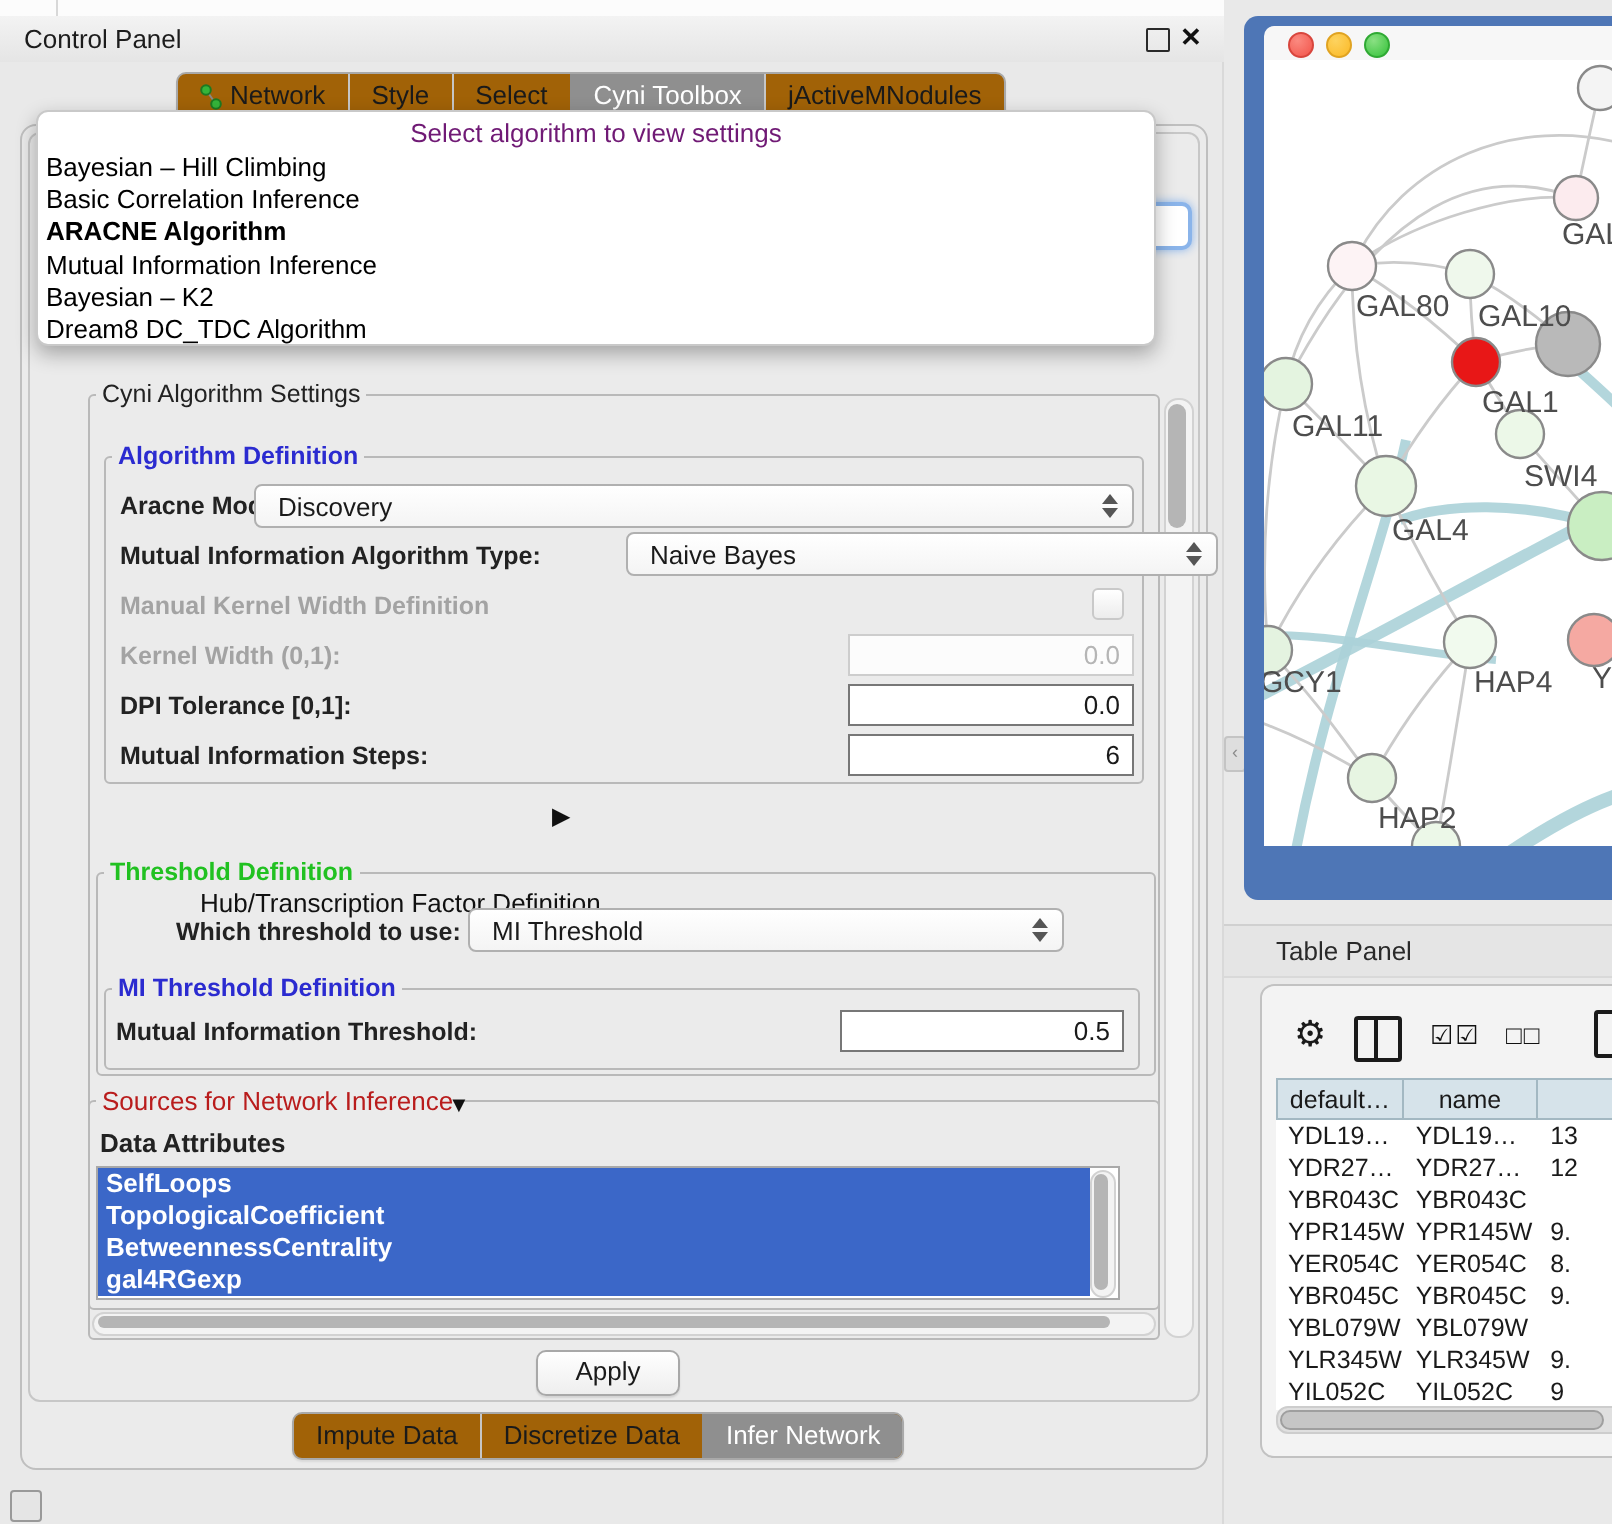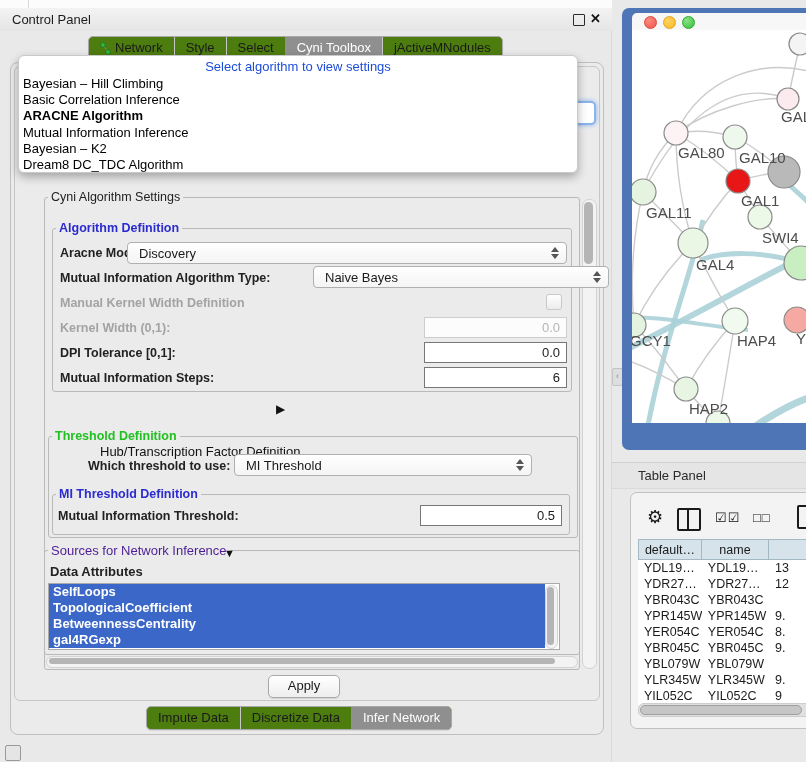--- a/index.html
+++ b/index.html
@@ -10,39 +10,39 @@
   .topstrip{left:0;top:0;width:612px;height:8px;background:#fcfcfc;border-bottom:1px solid #cfcfcf;}
   .topstrip .vline{position:absolute;left:28px;top:0;width:1px;height:8px;background:#d8d8d8;}
   
   .cp-titlebar{left:0;top:8px;width:612px;height:23px;background:linear-gradient(#f3f3f3,#e5e5e5);
                border-bottom:1px solid #c9c9c9;}
   .cp-title{position:absolute;left:12px;top:4px;font-size:13px;color:#1c1c1c;}
   .float-btn{position:absolute;left:573px;top:6px;width:10px;height:10px;border:1.5px solid #2a2a2a;border-radius:1px;}
   .close-btn{position:absolute;left:590px;top:3px;font-size:13px;font-weight:bold;color:#111;}
   .cp-bg{left:0;top:31px;width:611px;height:731px;background:#e9e9e9;border-right:1px solid #d9d9d9;}
   
-  .seg{display:inline-flex;border:1px solid #a9a9a9;border-radius:5px;background:#4d7c0f;overflow:hidden;
+  .seg{display:inline-flex;border:1px solid #a9a9a9;border-radius:5px;background:#a16207;overflow:hidden;
        font-size:13px;height:22px;line-height:22px;box-shadow:0 1px 1px rgba(0,0,0,.08);}
   .seg .segitem{padding:0 11px;white-space:nowrap;border-left:1px solid #c6c6c6;display:flex;align-items:center;gap:4px;}
   .seg .segitem:first-child{border-left:none;}
   .seg .segitem.sel{background:#8f8f8f;color:#fff;border-left-color:#8f8f8f;}
   
   .panelbox{border:1px solid #bfbfbf;border-radius:8px;background:#ebebeb;}
   .panelbox2{border:1px solid #c7c7c7;border-radius:6px;background:#ebebeb;}
   .groupbox{border:1px solid #b9b9b9;border-radius:3px;}
   .gtitle{position:absolute;background:#ebebeb;padding:0 3px;font-size:12.5px;white-space:nowrap;}
   .gtitle.blue{color:#2b2bd0;font-weight:bold;}
   .gtitle.green{color:#21c121;font-weight:bold;}
   .lbl{font-size:12.5px;font-weight:bold;color:#222;white-space:nowrap;}
   .lbl.dis{color:#a3a3a3;}
   .plain{font-size:13px;color:#111;white-space:nowrap;margin-top:44px;}
   
   .popup{left:18px;top:55px;width:560px;height:118px;background:#fff;border:1px solid #c9c9c9;border-radius:6px;
          box-shadow:0 4px 10px rgba(0,0,0,.3);z-index:5;padding-top:3px;box-sizing:border-box;}
-  .popup .ph{height:17px;text-align:center;color:#1d4ed8;font-size:13px;}
+  .popup .ph{height:17px;text-align:center;color:#701a75;font-size:13px;}
   .popup .popup-item{height:16.2px;line-height:16.2px;padding-left:4px;font-size:13px;color:#000;}
   .popup .popup-item.bold{font-weight:bold;}
   
   .ghost-combo{left:68px;top:162px;width:502px;height:24px;border:1px solid #b6b6b6;border-radius:12px;
                background:#f7f7f7;z-index:1;font-size:13px;color:#b3b3b3;line-height:24px;padding-left:22px;box-sizing:border-box;}
   .ghost-focus{left:120px;top:101px;width:476px;height:24px;border:2px solid #8ab4ea;border-radius:5px;
                background:#fff;box-shadow:0 0 5px #86b2ec;z-index:1;box-sizing:border-box;}
   
   .combo{background:linear-gradient(#ffffff,#f4f4f4);border:1px solid #b0b0b0;border-radius:4px;height:22px;
          font-size:13px;line-height:22px;padding-left:11px;box-sizing:border-box;}
@@ -207,21 +207,21 @@
         <span class="tri-dn"></span>
       </span>
   </div>
 
   <div class="abs groupbox" style="left:52px;top:494px;width:516px;height:39px;"></div>
   <span class="abs gtitle blue" style="left:56px;top:487px;">MI Threshold Definition</span>
   <span class="abs lbl" style="left:58px;top:509px;">Mutual Information Threshold:</span>
   <div class="abs inputf" style="left:420px;top:505px;width:142px;height:21px;">0.5</div>
 
   <div class="abs groupbox" style="left:44px;top:550px;width:534px;height:103px;"></div>
-  <span class="abs gtitle" style="left:48px;top:543px;color:#4c1d95;font-size:13px;font-weight:normal;">Sources for Network Inference</span>
+  <span class="abs gtitle" style="left:48px;top:543px;color:#b91c1c;font-size:13px;font-weight:normal;">Sources for Network Inference</span>
   <span class="abs arrow-down" style="left:224px;top:543px;"></span>
 
   <span class="abs lbl" style="left:50px;top:564px;font-size:13px;">Data Attributes</span>
 
   <div class="abs attr-list" style="left:48px;top:583px;width:510px;height:65px;" id="attr-list">
 
   <div class="attr-item">SelfLoops</div>
       <div class="attr-item">TopologicalCoefficient</div>
       <div class="attr-item">BetweennessCentrality</div>
       <div class="attr-item">gal4RGexp</div>

